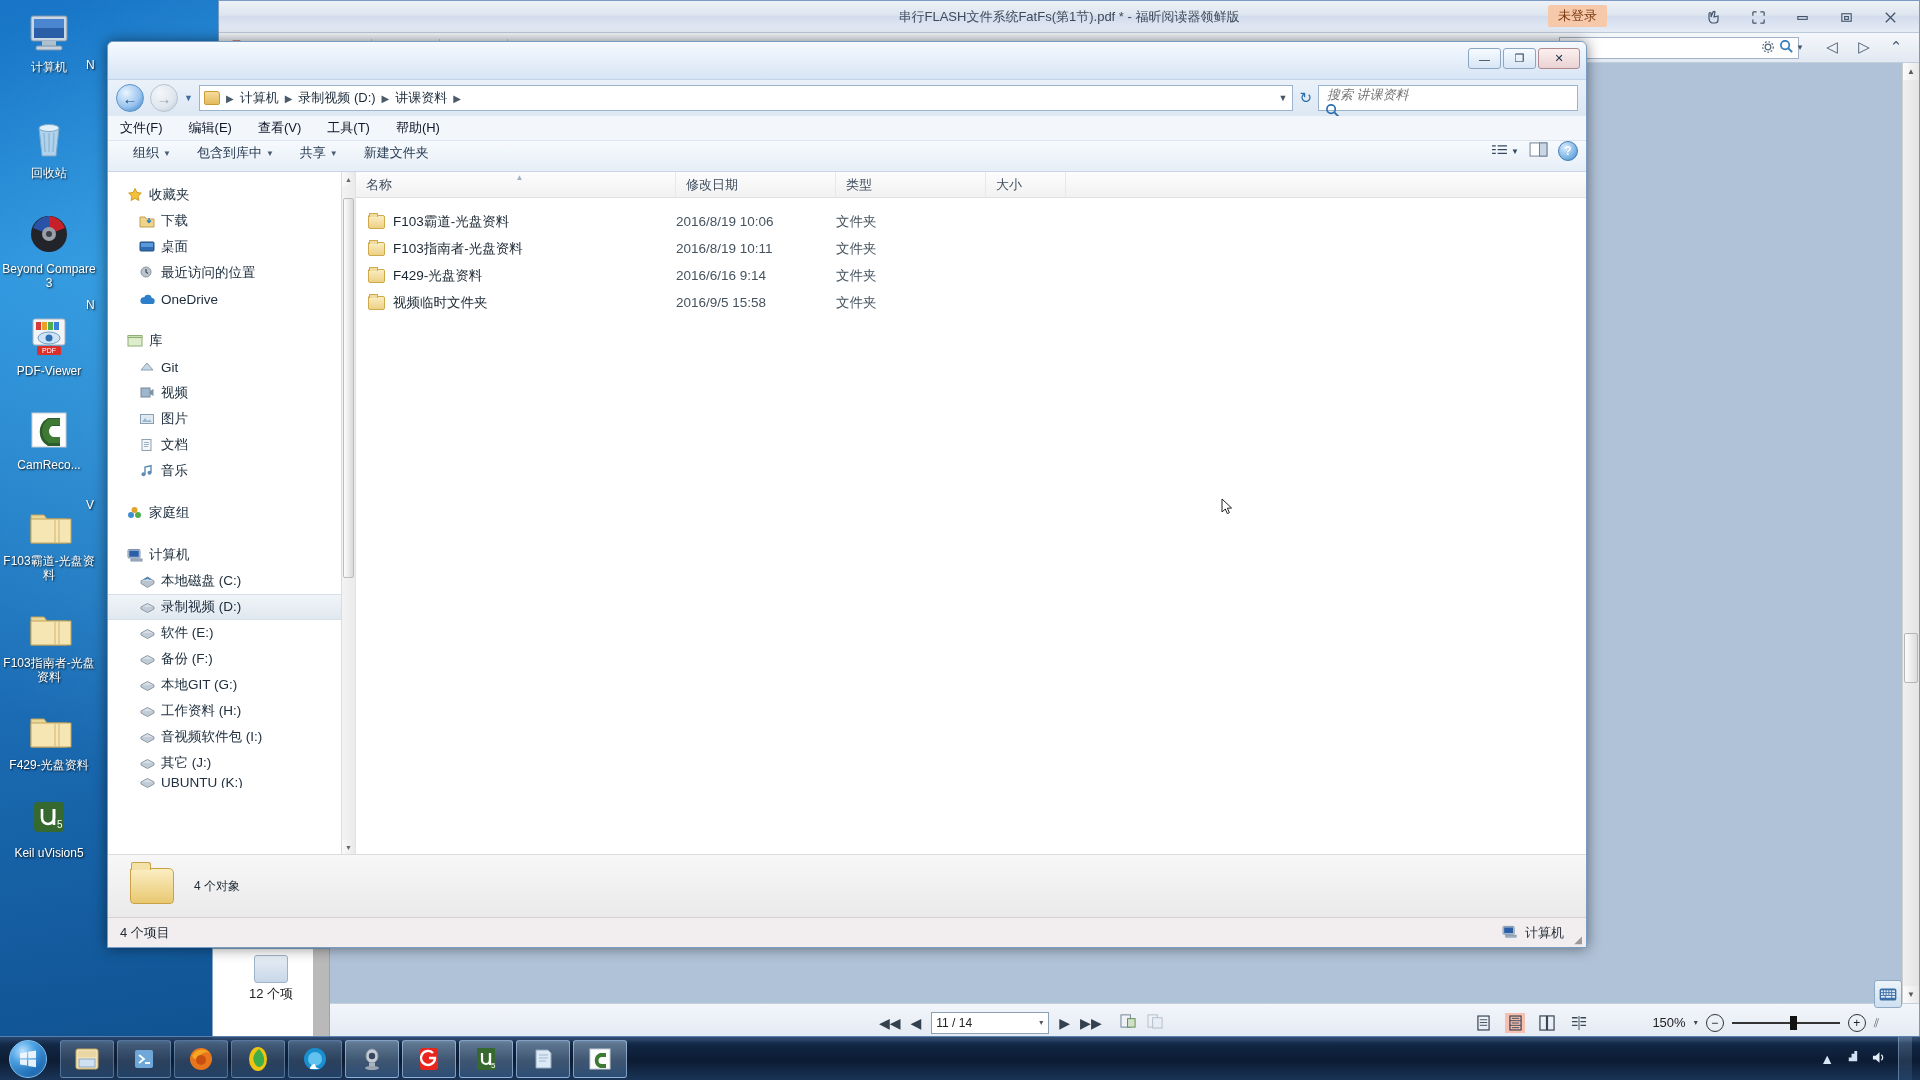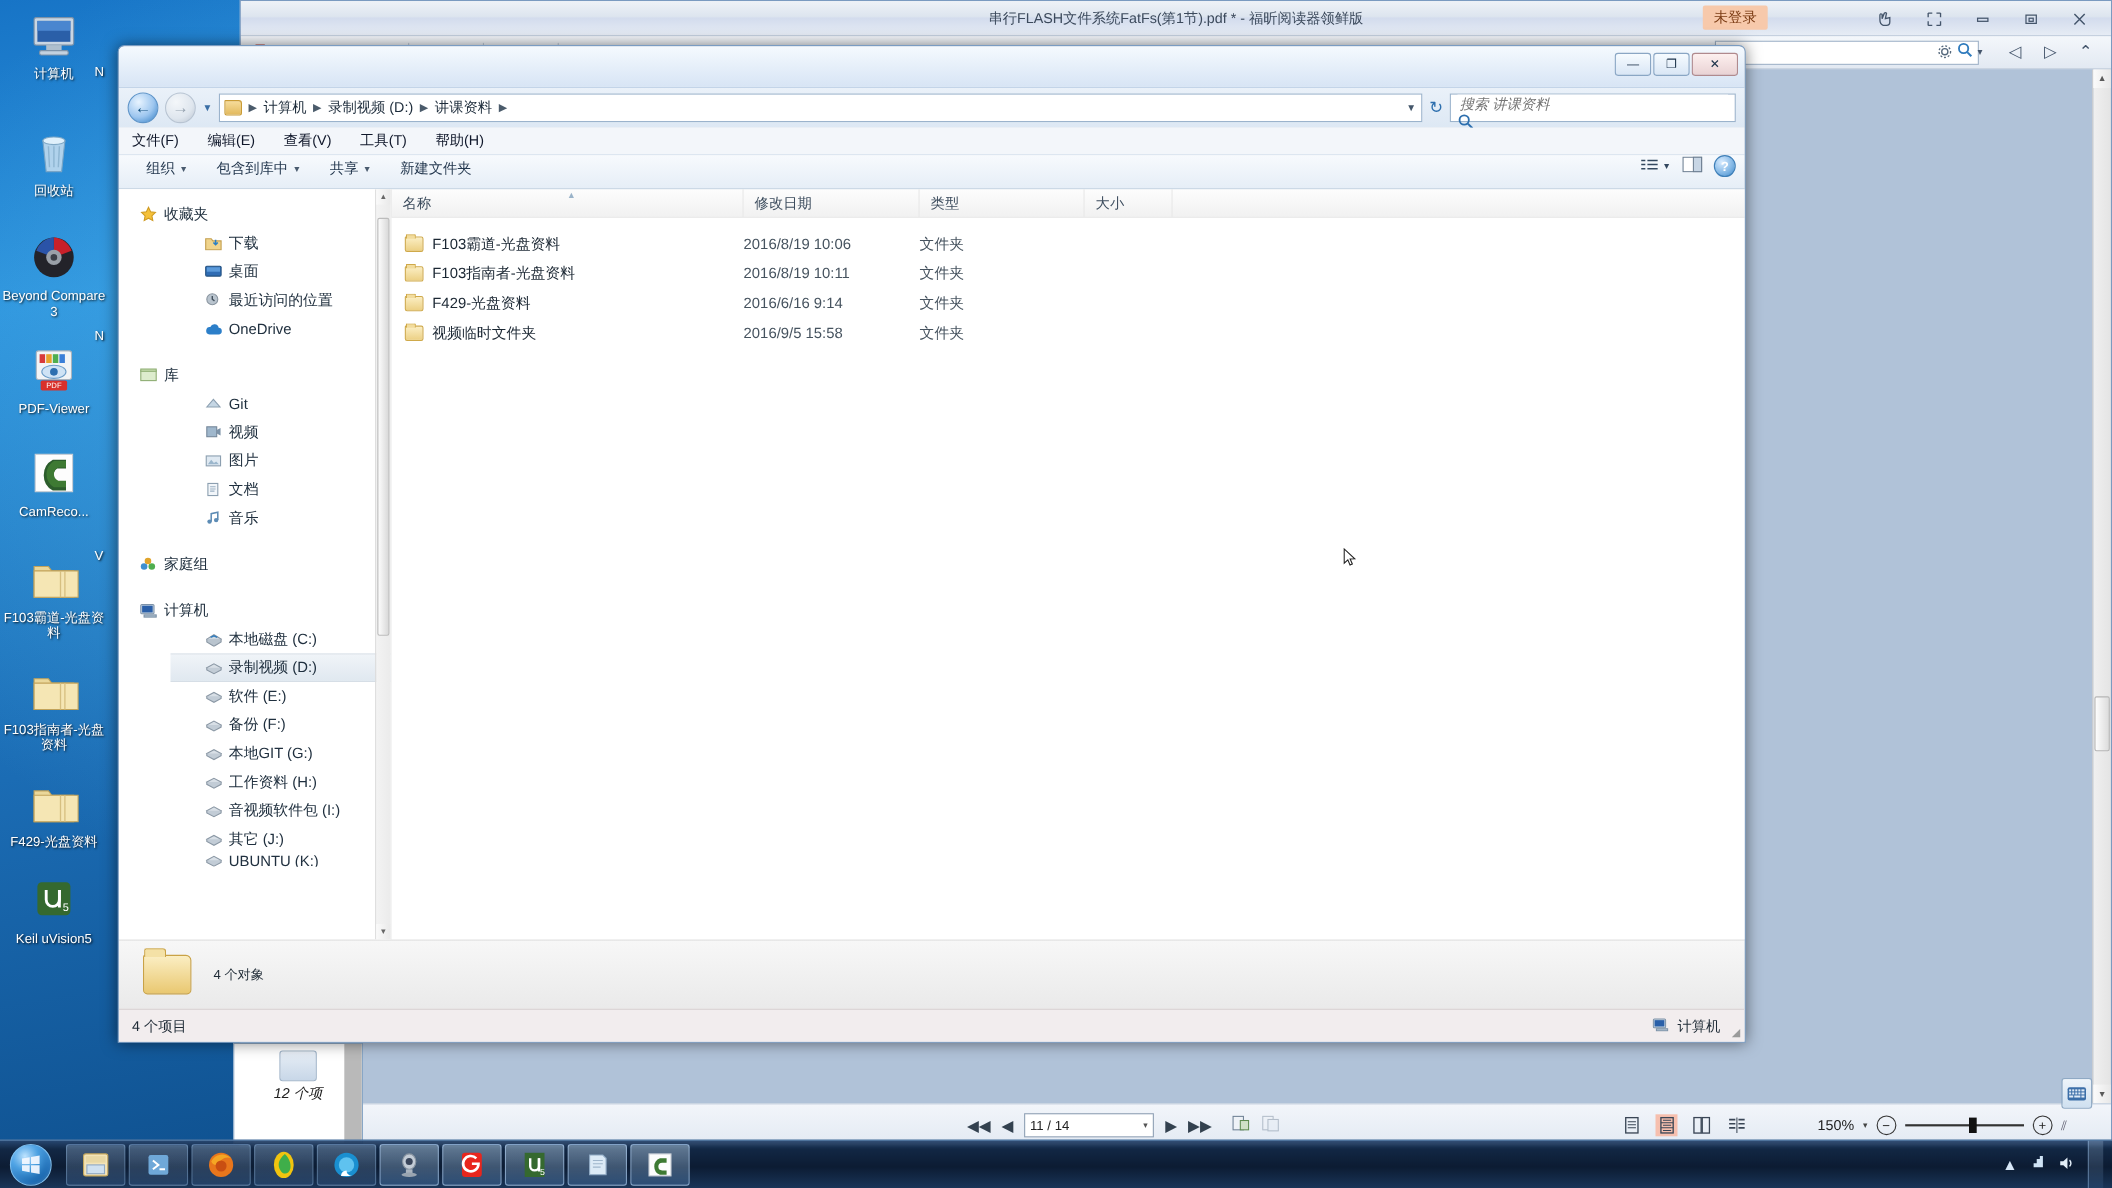--- a/index.html
+++ b/index.html
@@ -227,21 +227,21 @@
   .ex-main { flex:1; display:flex; min-height:0; background:#fff; }
 
   .ex-nav {
     width: 248px; flex:none; background:#fff; border-right:1px solid #e2e2e2;
     position: relative; overflow:hidden; padding-top: 10px;
   }
   .nav-item {
     height: 26px; display:flex; align-items:center; gap:5px;
     font-size:13.5px; color:#20303f; padding-left: 18px; cursor:default;
   }
-  .nav-item.child { padding-left: 30px; margin-left: 47px; }
+  .nav-item.child { padding-left: 30px; }
   .nav-item.selected {
     background: linear-gradient(to bottom,#f0f4f8,#e0e8f0);
     border-top:1px solid #d6dee6; border-bottom:1px solid #d6dee6;
   }
   .nav-gap { height: 16px; }
   .nav-ico { width:18px; height:16px; flex:none; display:flex; align-items:center; justify-content:center; }
   .nav-scroll {
     position:absolute; right:0; top:0; bottom:0; width:14px;
     background: linear-gradient(to right,#f3f3f3,#ebebeb); border-left:1px solid #dcdcdc;
   }
@@ -303,21 +303,21 @@
     height: 30px; flex:none; display:flex; align-items:center; position:relative;
     padding-left: 12px; font-size:13px; color:#1f2b36;
     background: #f2edee; border-top:1px solid #d6d0d1;
   }
   .ex-status .right { position:absolute; right: 22px; display:flex; align-items:center; gap:7px; }
   .grip { position:absolute; right:4px; bottom:2px; color:#9a9a9a; font-size:10px; }
 
   
   #bgwin {
     position: absolute; left: 212px; top: 948px; width: 118px; height: 92px;
-    background:#fff; border:1px solid #88a6c6; overflow:hidden;font-style:italic;
+    background:#fff; border:1px solid #88a6c6; overflow:hidden;
   }
   #bgwin .bw-ico { margin: 6px auto 2px; width:34px; height:28px;
     background:linear-gradient(to bottom,#e7eef6,#c8d7e8); border:1px solid #9fb3c8; border-radius:3px;}
   #bgwin .bw-txt { text-align:center; font-size:13px; color:#222; }
   #bgwin .bw-sb { position:absolute; right:0; top:0; bottom:0; width:16px; background:#b9b9b9; }
 
   
   #taskbar {
     position: absolute; left:0; bottom:0; width:1920px; height:44px;
     background: linear-gradient(to bottom, rgba(40,70,110,0.95) 0%, rgba(18,38,66,0.97) 18%,

